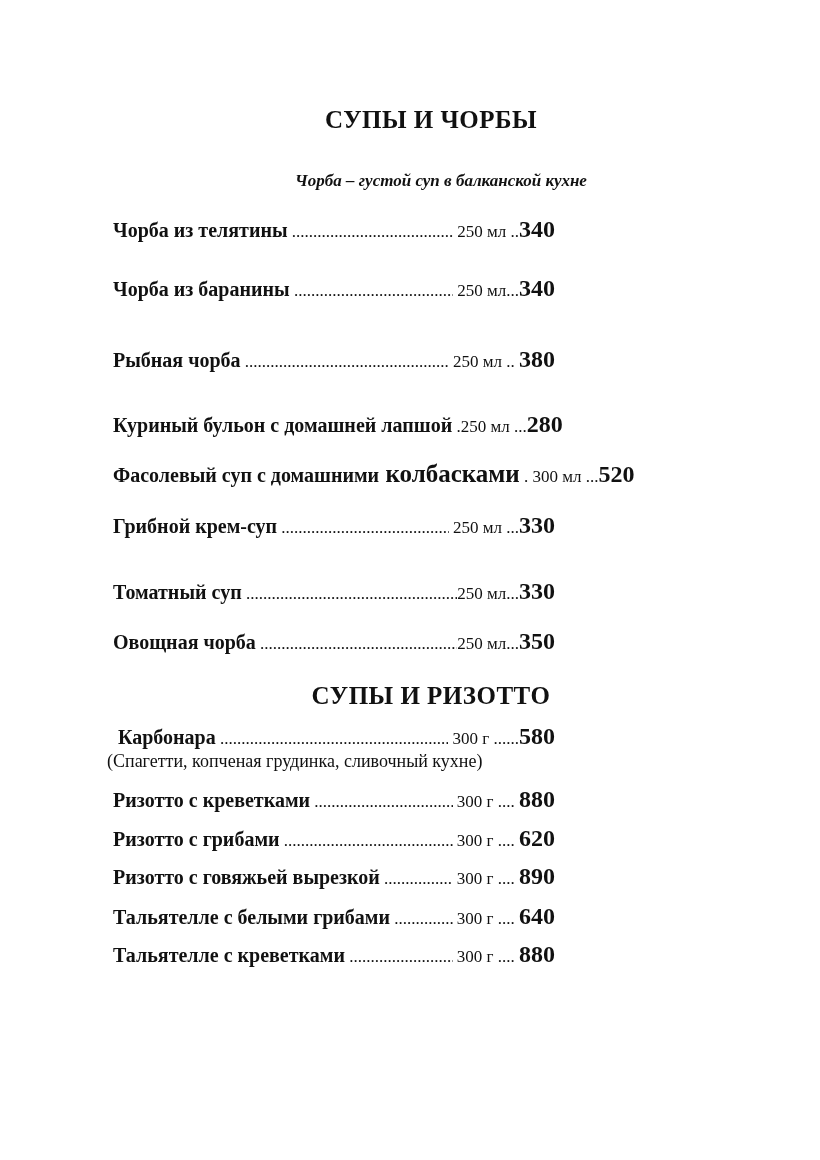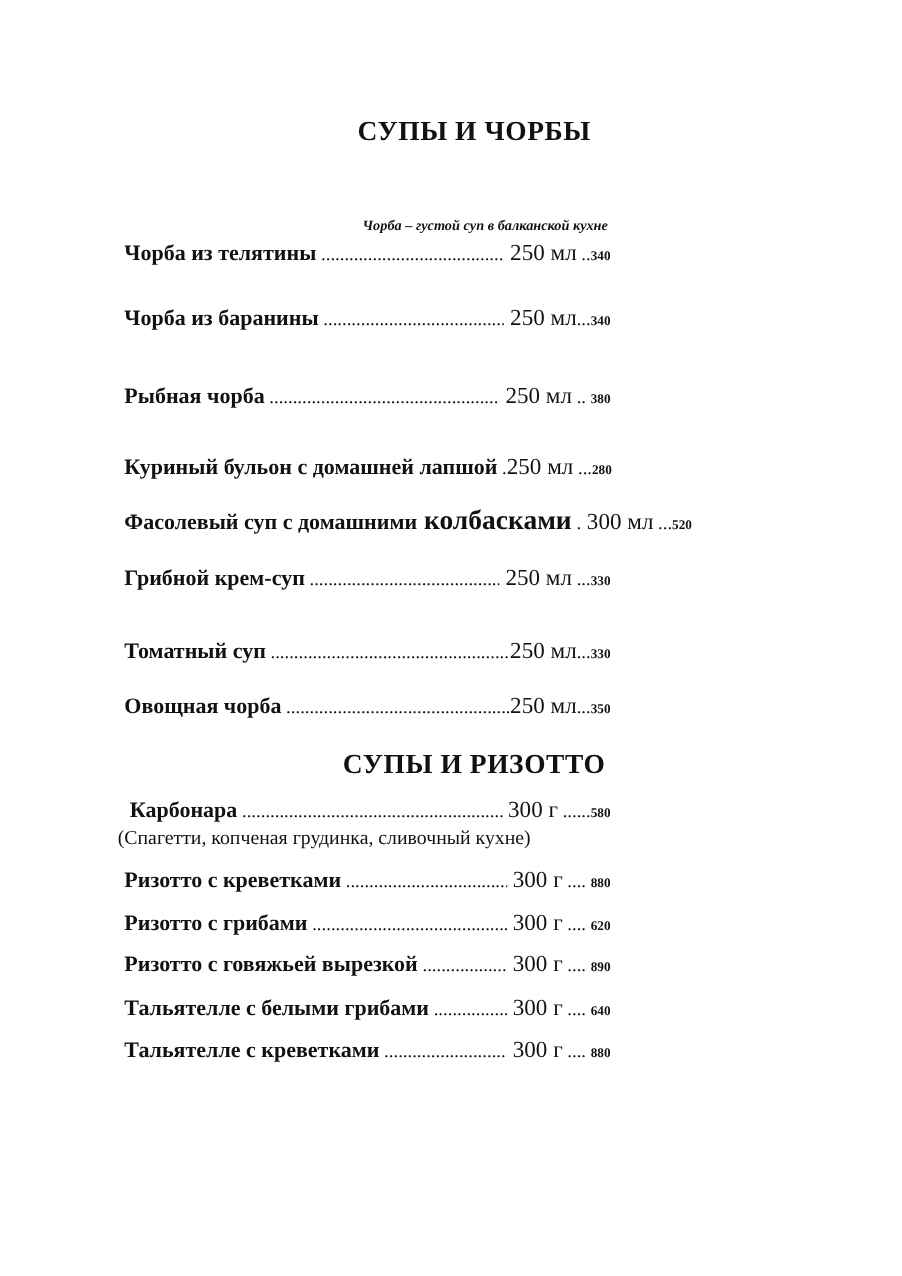--- a/index.html
+++ b/index.html
@@ -17,44 +17,43 @@
     text-align:center;
     font-size:25px;font-weight:bold;
     line-height:28px;
     letter-spacing:.5px;
     white-space:pre;
   }
   .subtitle{
     position:absolute;
     left:113px;width:656px;
     text-align:center;
-    font-size:13px;font-weight:bold;font-style:italic;
+    font-size:17px;font-weight:bold;font-style:italic;
     line-height:24px;
     white-space:pre;
-    margin-top:24px;
   }
   .row{
     position:absolute;
     left:113px;right:105px;
     display:flex;align-items:baseline;
     line-height:24px;
     white-space:pre;
   }
   .nm{flex:0 0 auto;font-size:20px;font-weight:bold;white-space:pre;}
   .nm2{flex:0 0 auto;font-size:25px;font-weight:bold;white-space:pre;}
   .after{flex:0 0 auto;font-size:17px;white-space:pre;}
   .dots{
     flex:1 1 auto;min-width:0;
     overflow:hidden;
     font-size:17px;
     white-space:nowrap;
   }
-  .por{flex:0 0 auto;font-size:21px;white-space:pre;}
+  .por{flex:0 0 auto;font-size:17px;white-space:pre;}
   .pre{flex:0 0 auto;font-size:17px;white-space:pre;}
-  .pr{flex:0 0 auto;font-size:12px;font-weight:bold;white-space:pre;}
+  .pr{flex:0 0 auto;font-size:24px;font-weight:bold;white-space:pre;}
   .note{
     position:absolute;
     left:107px;
     font-size:18px;
     line-height:22px;
     white-space:pre;
   }
 </style>
 </head>
 <body>

